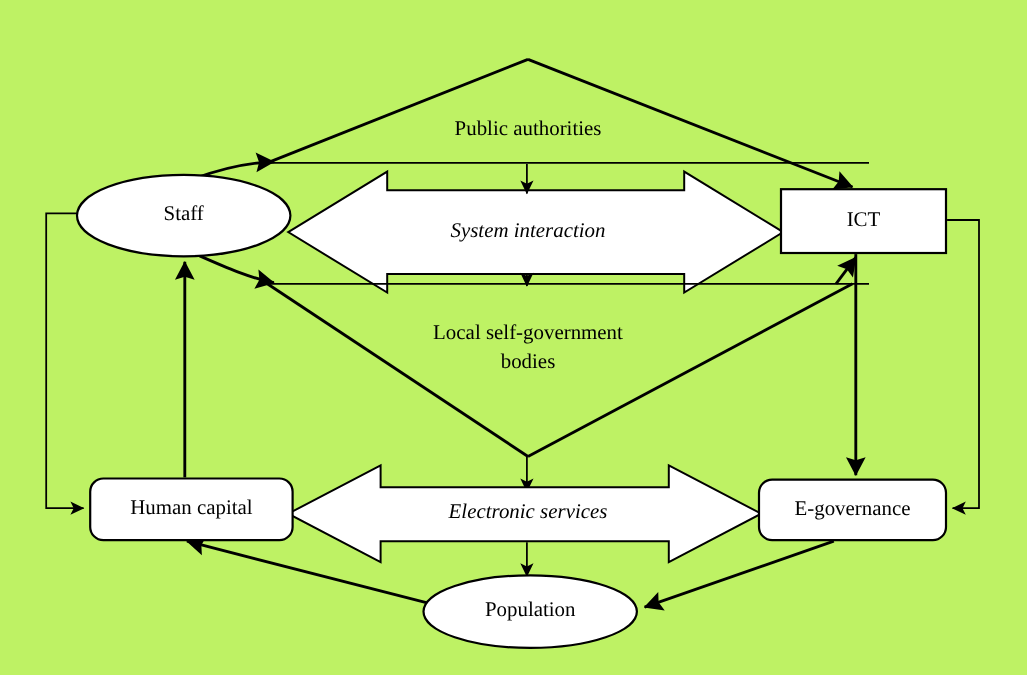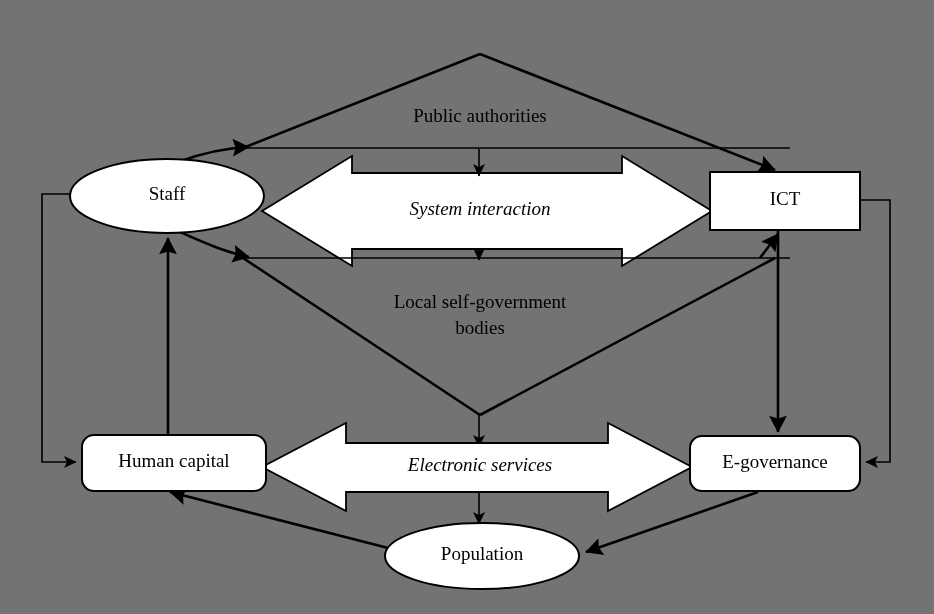--- a/index.html
+++ b/index.html
@@ -8,21 +8,21 @@
     padding: 0;
     background: #ffffff;
   }
   body {
     font-family: "Liberation Serif", "DejaVu Serif", serif;
   }
   #diagram-root {
     position: relative;
     width: 934px;
     height: 614px;
-    background: #737373;
+    background: #bef264;
     overflow: hidden;
   }
   svg#diagram-svg {
     position: absolute;
     top: 0;
     left: 0;
     width: 934px;
     height: 614px;
   }
   .shape-stroke {

